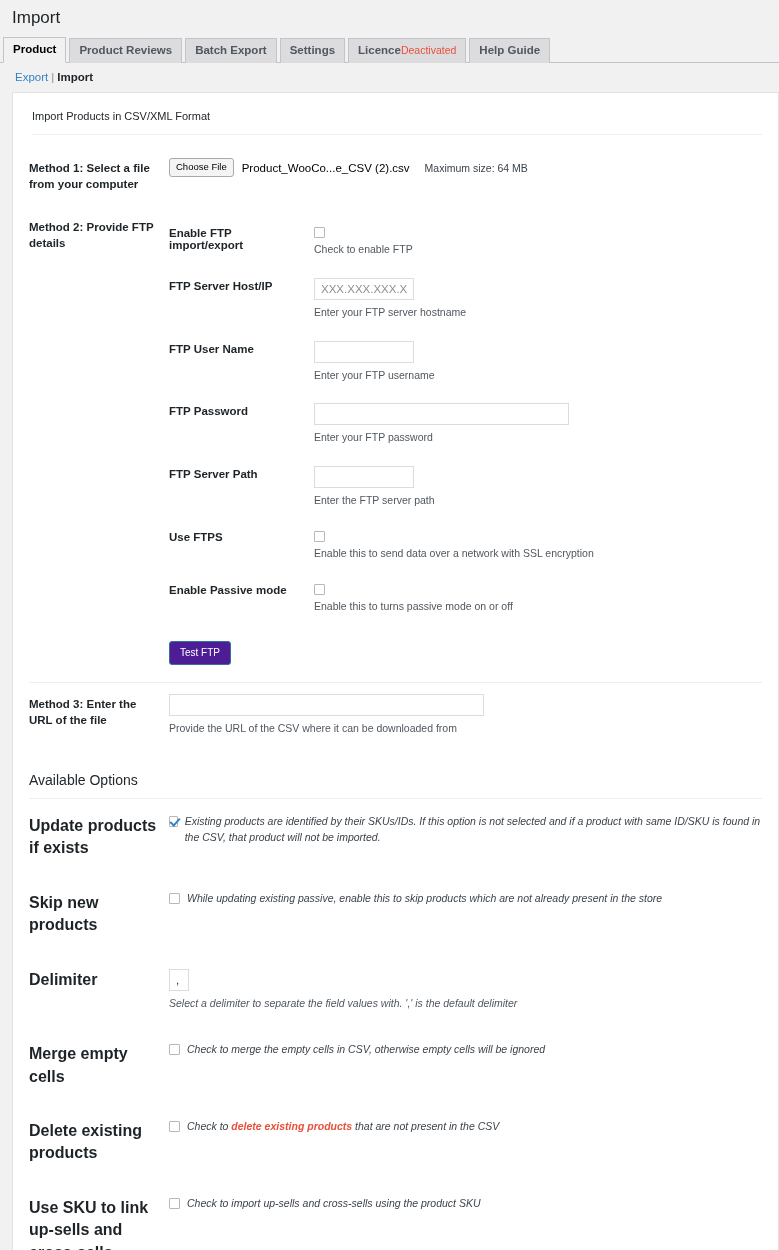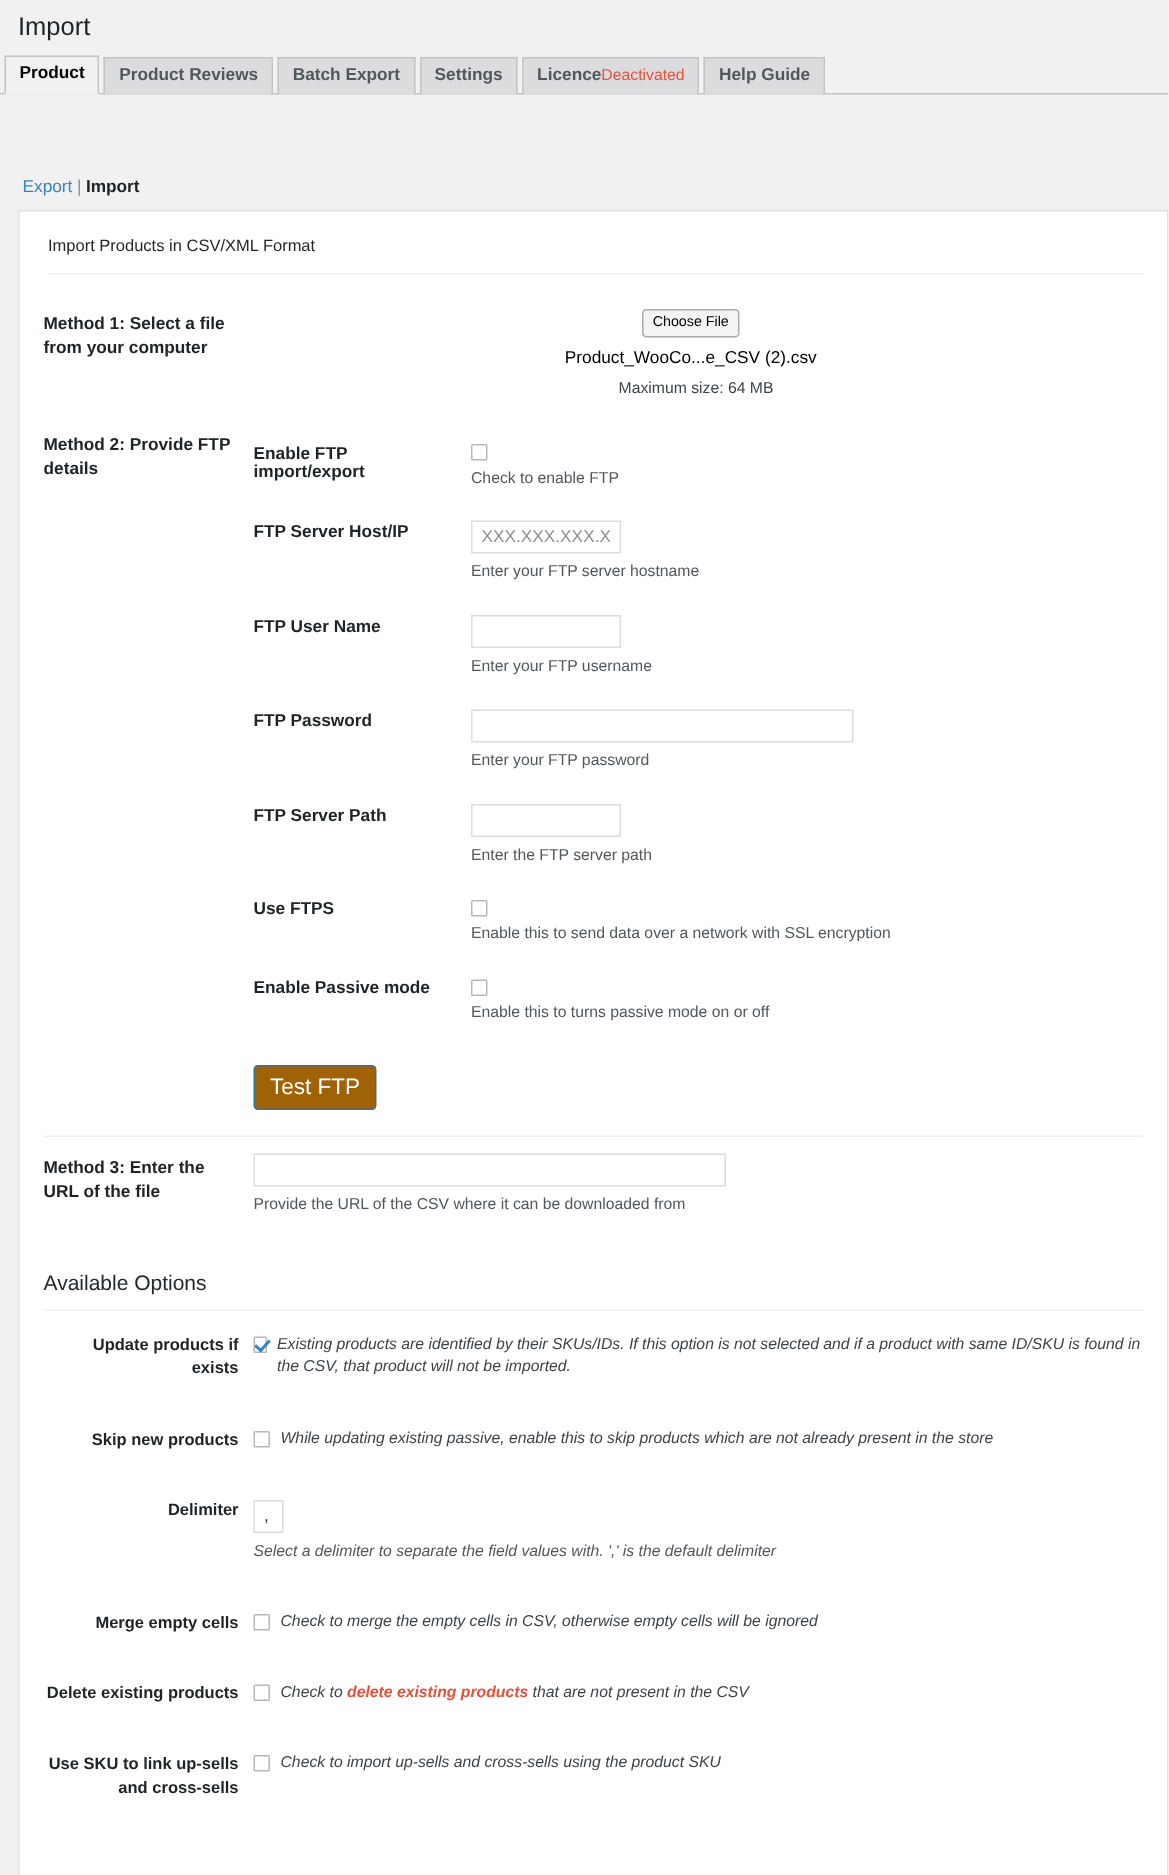--- a/index.html
+++ b/index.html
@@ -42,21 +42,20 @@
     background: #f1f1f1;
     border-bottom: 1px solid #f1f1f1;
     color: #000;
   }
   .tab-badge { color: #e8503a; font-weight: normal; margin-left: 0; font-size: 10.5px;}
 
   
   .subnav {
     padding: 8px 12px 9px 15px;
     font-size: 11.5px;
-    margin-top: 48px;
   }
   .subnav a { color: #3582c4; text-decoration: none; }
   .subnav .sep { color: #8c8f94; margin: 0 3px; }
   .subnav .current { color: #1d2327; font-weight: bold; }
 
   
   .panel {
     background: #fff;
     border: 1px solid #e2e2e2;
     margin: 0 0 0 12px;
@@ -151,59 +150,59 @@
   }
 
   .cb-row { display: flex; align-items: flex-start; gap: 7px; }
   .cb-row .cb-text {
     font-size: 10.5px; font-style: italic; color: #3c434a;
     line-height: 1.5; margin-top: -1px;
   }
   .danger { color: #e8503a; font-weight: bold; font-style: italic; }
 
   
-  .file-row { display: flex; align-items: center; gap: 8px; font-size: 11.5px; flex-direction: column; }
+  .file-row { display: flex; align-items: center; gap: 8px; font-size: 11.5px; }
   .choose-file {
     border: 1px solid #aaa;
     background: #f4f4f4;
     border-radius: 3px;
     font-size: 9.5px;
     padding: 2px 6px;
     color: #000;
     font-family: "Liberation Sans", sans-serif;
     cursor: pointer;
     line-height: 1.3;
   }
   .file-name { font-size: 11.5px; color: #000; }
   .file-max { font-size: 10.5px; color: #3c434a; margin-left: 7px; }
 
   
   .btn-primary {
-    background: #a16207;
+    background: #4c1d95;
     border: 1px solid #2f7499;
     color: #fff;
     font-family: "Liberation Sans", sans-serif;
-    font-size: 15px;
+    font-size: 10px;
     padding: 5px 10px;
     border-radius: 3px;
     cursor: pointer;
     line-height: 1.2;
   }
   .btn-wrap-ftp { padding: 14px 0 6px 0; }
 
   .options-head {
     font-size: 14px; color: #23282d; font-weight: 400;
     margin: 24px 0 0 0; padding-bottom: 10px;
     border-bottom: 1px solid #eee;
   }
   .divider-top { border-top: 1px solid #eee; }
   .opt-table { width: 100%; border-collapse: collapse; }
   .opt-table th {
-    width: 140px; text-align: right; vertical-align: top;
-    font-size: 11px; font-weight: bold; color: #1d2327;
+    width: 140px; text-align: left; vertical-align: top;
+    font-size: 16px; font-weight: bold; color: #1d2327;
     padding: 16px 10px 16px 0; line-height: 1.4;
   }
   .opt-table td { vertical-align: top; padding: 16px 0 16px 0; }
 </style>
 </head>
 <body>
 
 <div class="page-head">
   <h1 class="page-title">Import</h1>
 </div>

